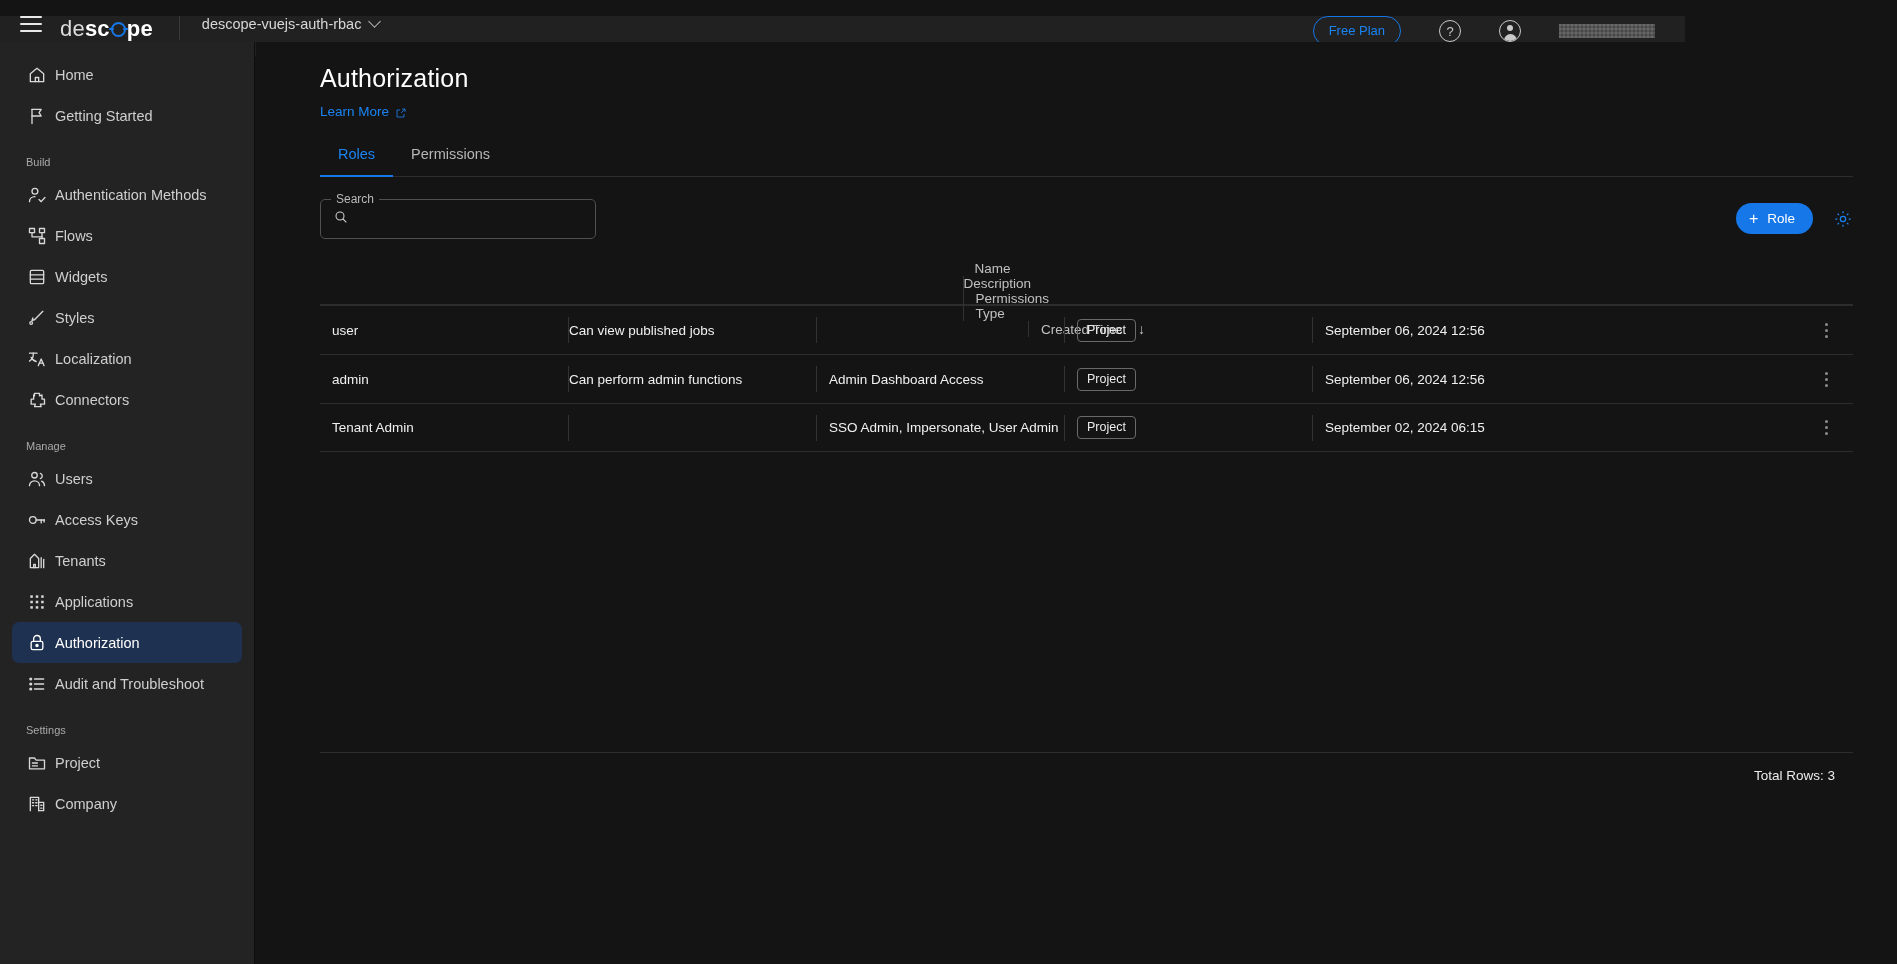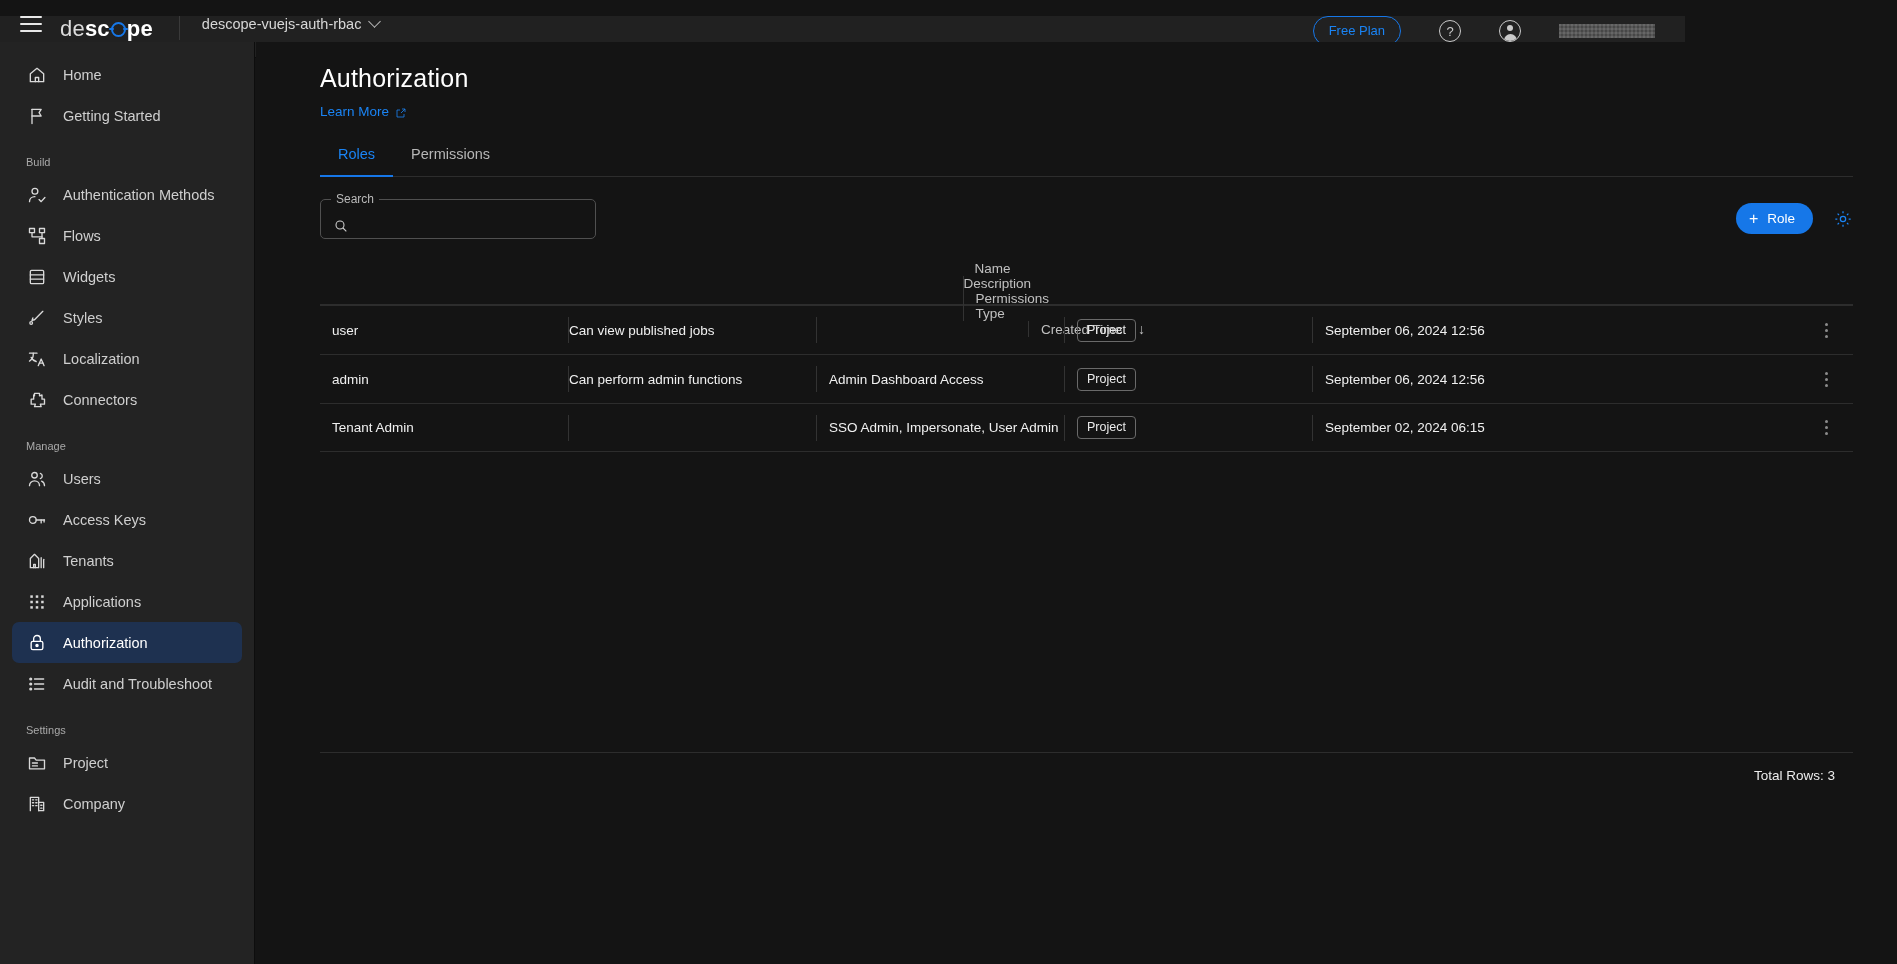--- a/index.html
+++ b/index.html
@@ -73,21 +73,21 @@
   
   .sidebar {
     position:absolute; top:42px; left:0;
     width: 255px; height: 922px;
     background: #232323;
     border-right: 1px solid #0d0d0d;
     padding-top: 12px;
     overflow: hidden;
   }
   .nav-item {
-    display:flex; align-items:center; gap:16px;
+    display:flex; align-items:center; gap:8px;
     height: 41px; margin: 0 12px; padding: 0 14px;
     border-radius: 7px; color:#cfcfcf; font-size:14.5px; cursor:pointer;
   }
   .nav-item.active { background:#1e3150; color:#ffffff; }
   .nav-item .ico { width:21px; height:21px; flex:0 0 21px; display:flex; align-items:center; justify-content:center; }
   .nav-item .ico svg { width:20px; height:20px; stroke:#d9d9d9; stroke-width:1.6; fill:none;
                        stroke-linecap:round; stroke-linejoin:round; }
   .nav-item.active .ico svg { stroke:#ffffff; }
   .nav-group {
     font-size:11px; color:#a9a9a9; padding: 0 0 0 26px;
@@ -106,21 +106,21 @@
   .tabs { display:flex; gap:0; margin: 26px 0 0 64px; width: 1533px;
           border-bottom: 1px solid #2d2d2d; }
   .tab { font-size:14.5px; color:#b6b6b6; padding: 0 18px 13px; cursor:pointer;
          position:relative; top:1px; }
   .tab.active { color:#1a84f5; border-bottom: 2.5px solid #1677e8; }
 
   .toolbar { display:flex; align-items:flex-start; margin: 22px 0 0 64px; width:1533px; }
   .searchbox {
     position:relative; width: 276px; height: 40px;
     border:1px solid #505050; border-radius: 5px;
-    display:flex; align-items:flex-end; padding: 0 12px;
+    display:flex; align-items:center; padding: 0 12px;
   }
   .searchbox .lg {
     position:absolute; top:-8px; left:10px; background:#141414; padding: 0 5px;
     font-size:12px; color:#b9b9b9;
   }
   .searchbox svg { width:16px; height:16px; stroke:#cfcfcf; stroke-width:1.6; fill:none; }
   .searchbox input {
     background:transparent; border:0; outline:0; color:#e6e6e6; font-size:14px;
     margin-left:8px; width: 210px; font-family:"Liberation Sans", sans-serif;
   }

